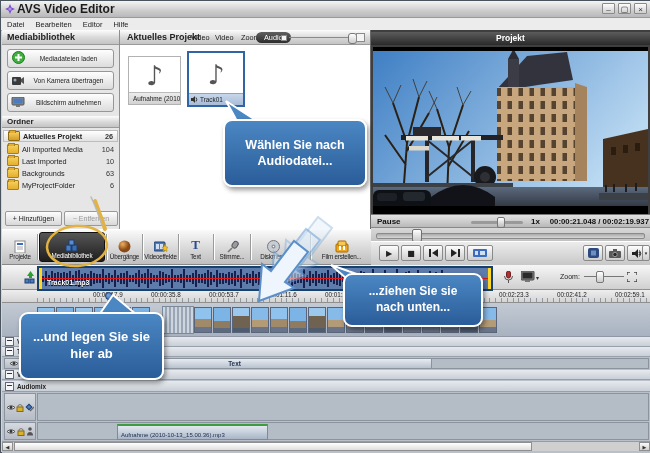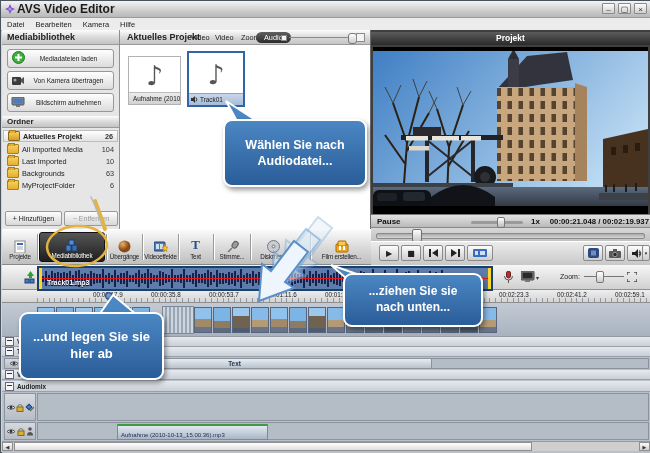--- a/index.html
+++ b/index.html
@@ -162,21 +162,21 @@
     <div class="winbtns">
       <div class="winbtn">–</div>
       <div class="winbtn">▢</div>
       <div class="winbtn">×</div>
     </div>
   </div>
 
   <div class="menubar">
     <span class="menuitem">Datei</span>
     <span class="menuitem">Bearbeiten</span>
-    <span class="menuitem">Kamera</span>
+    <span class="menuitem">Editor</span>
     <span class="menuitem">Hilfe</span>
   </div>
 
   <div class="sidebar">
     <div class="sb-head phead">Mediabibliothek</div>
 
     <div class="sb-btn" style="top:19px">
       <span class="ic">
         <svg width="13" height="13">
             <circle cx="6.5" cy="6.5" r="6" fill="#3fae3f" stroke="#1e7a1e"></circle>

